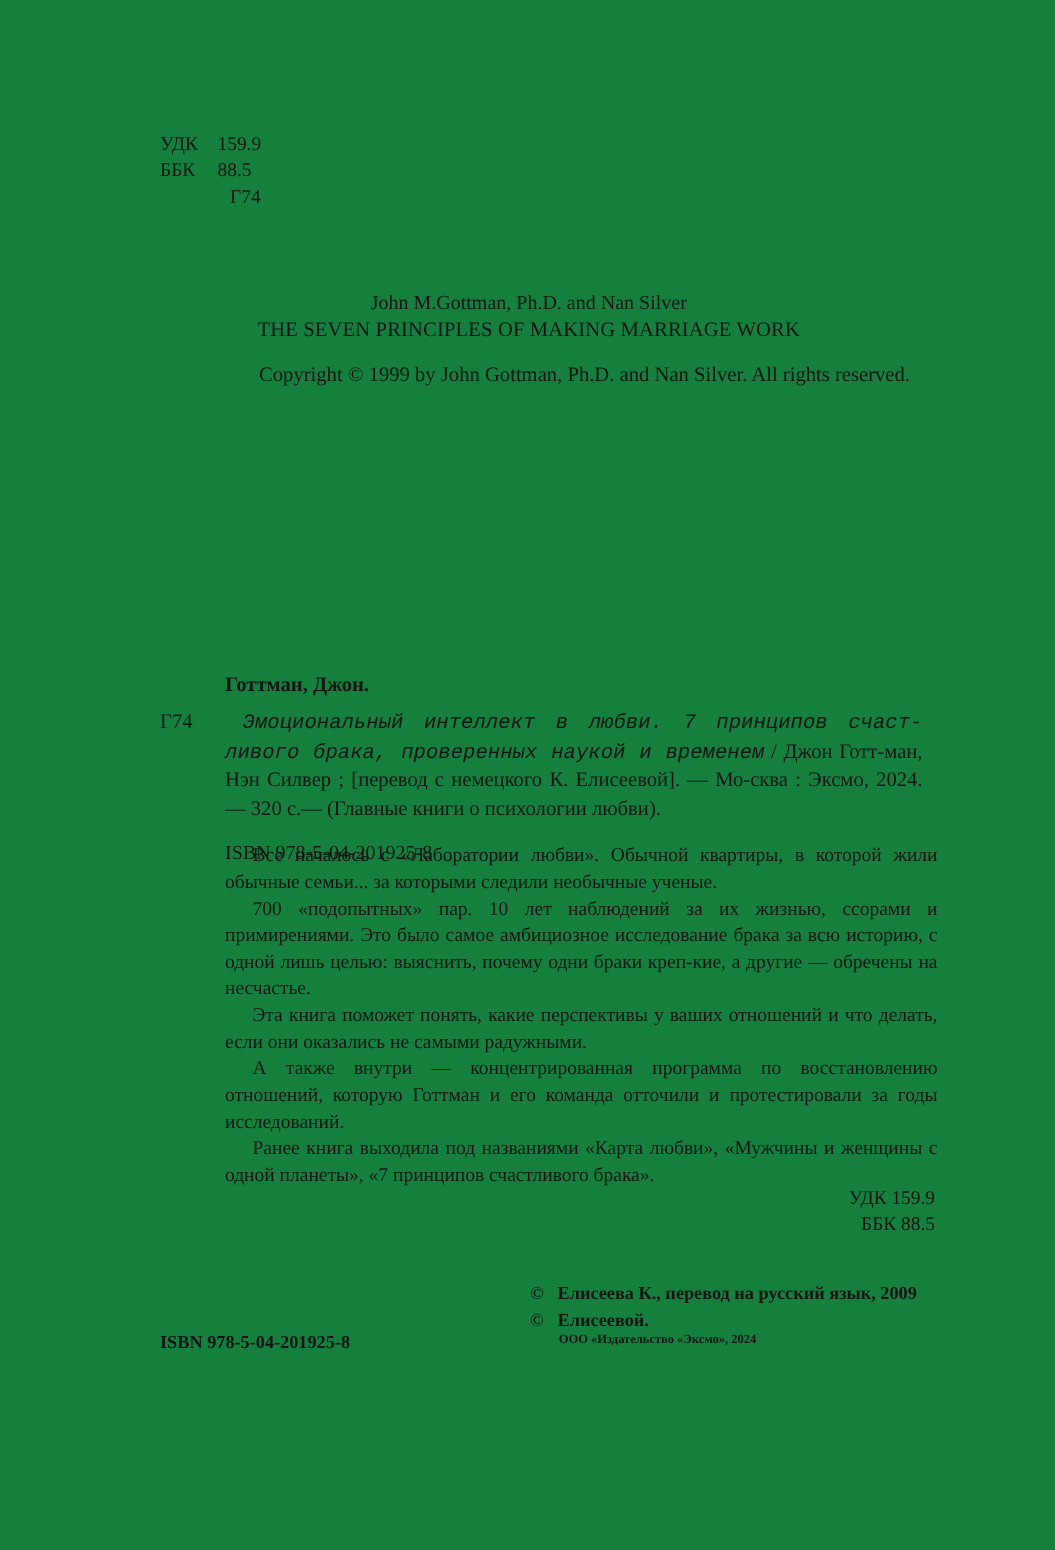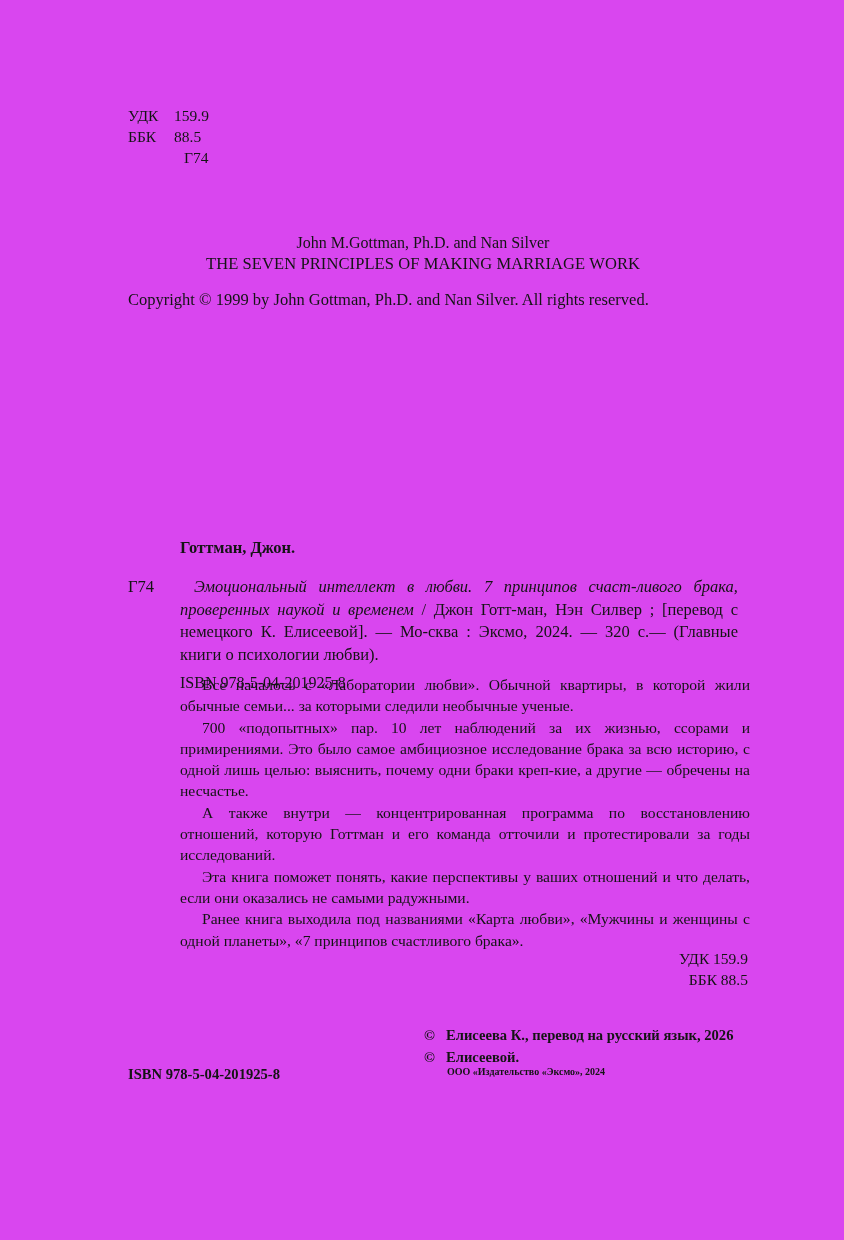--- a/index.html
+++ b/index.html
@@ -12,21 +12,21 @@
     width: 844px;
     height: 1240px;
     position: relative;
     font-family: "Liberation Serif", serif;
     color: #141414;
     overflow: hidden;
   }
   .page {
     position: absolute;
     inset: 0;
-    background: #d946ef;
+    background: #15803d;
   }
 
   
   .class-block {
     position: absolute;
     left: 128px;
     top: 105px;
     font-size: 15.5px;
     line-height: 21px;
   }
@@ -62,57 +62,58 @@
   }
   .orig-title {
     font-size: 16.5px;
     letter-spacing: 0.1px;
   }
   .copyright-line {
     position: absolute;
     left: 128px;
     top: 288px;
     width: 600px;
-    text-align: left;
+    text-align: right;
     font-size: 16.5px;
     line-height: 23px;
   }
 
   
   .entry {
     position: absolute;
     left: 128px;
     top: 538px;
     width: 610px;
   }
   .entry-author {
     font-weight: bold;
     font-size: 16.5px;
     margin-left: 52px;
-    margin-bottom: 18px;
+    margin-bottom: 8px;
   }
   .entry-body {
     position: relative;
     font-size: 16.5px;
     line-height: 22.5px;
     text-align: justify;
     text-justify: inter-word;
   }
   .entry-code {
     position: absolute;
     left: 0;
     top: 0;
     font-size: 16.5px;
   }
   .entry-text {
     margin-left: 52px;
     text-indent: 14px;
   }
   .italic-desc {
     font-style: italic;
+    font-family: Liberation Mono, monospace;
   }
 
   .isbn-main {
     position: absolute;
     left: 128px;
     top: 674px;
     margin-left: 52px;
     font-size: 16px;
   }
 
@@ -203,33 +204,33 @@
       <span class="entry-code">Г74</span>
       <div class="entry-text"><span class="italic-desc">Эмоциональный интеллект в любви. 7 принципов счаст-ливого брака, проверенных наукой и временем</span><span> / Джон Готт-ман, Нэн Силвер ; [перевод с немецкого К. Елисеевой]. — Мо-сква : Эксмо, 2024. — 320 с.— (Главные книги о психологии любви).</span></div>
     </div>
   </div>
 
   <div class="isbn-main">ISBN 978-5-04-201925-8</div>
 
   <div class="annotation">
     <p>Все началось с «Лаборатории любви». Обычной квартиры, в которой жили обычные семьи... за которыми следили необычные ученые.</p>
     <p>700 «подопытных» пар. 10 лет наблюдений за их жизнью, ссорами и примирениями. Это было самое амбициозное исследование брака за всю историю, с одной лишь целью: выяснить, почему одни браки креп-кие, а другие — обречены на несчастье.</p>
+    <p>Эта книга поможет понять, какие перспективы у ваших отношений и что делать, если они оказались не самыми радужными.</p>
     <p>А также внутри — концентрированная программа по восстановлению отношений, которую Готтман и его команда отточили и протестировали за годы исследований.</p>
-    <p>Эта книга поможет понять, какие перспективы у ваших отношений и что делать, если они оказались не самыми радужными.</p>
     <p>Ранее книга выходила под названиями «Карта любви», «Мужчины и женщины с одной планеты», «7 принципов счастливого брака».</p>
   </div>
 
   <div class="class-repeat">
     <div>УДК 159.9</div>
     <div>ББК 88.5</div>
   </div>
 
   <div class="footer-right">
     <div class="fr-row">
-      <span class="cmark">©</span><span>Елисеева К., перевод на русский язык, 2026</span>
+      <span class="cmark">©</span><span>Елисеева К., перевод на русский язык, 2009</span>
     </div>
     <div class="fr-row">
       <span class="cmark">©</span><span>Елисеевой.</span>
     </div>
   </div>
 
   <div class="footer-isbn">ISBN 978-5-04-201925-8</div>
   <div class="footer-publisher">ООО «Издательство «Эксмо», 2024</div>
 
 </div>

